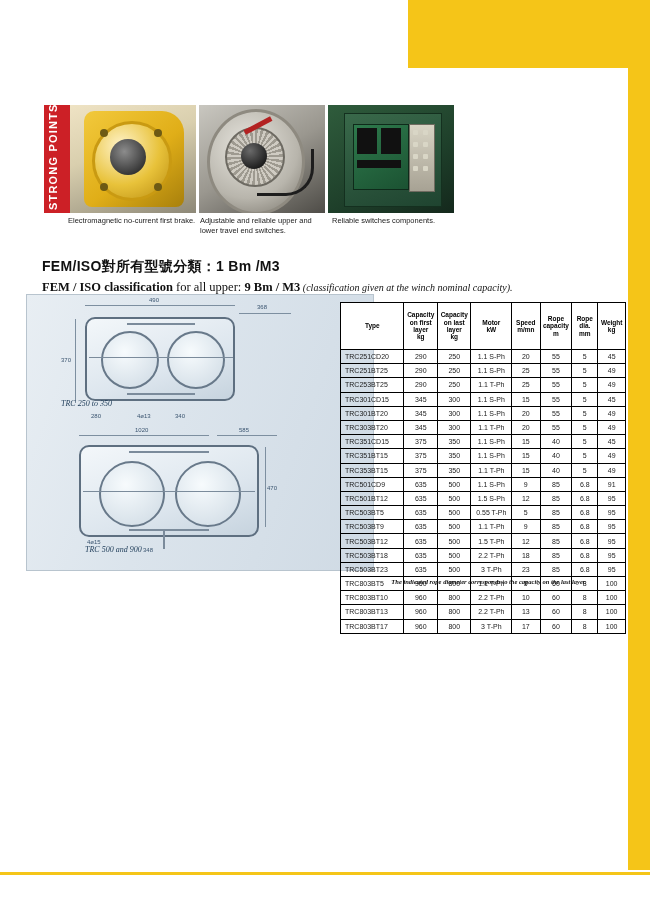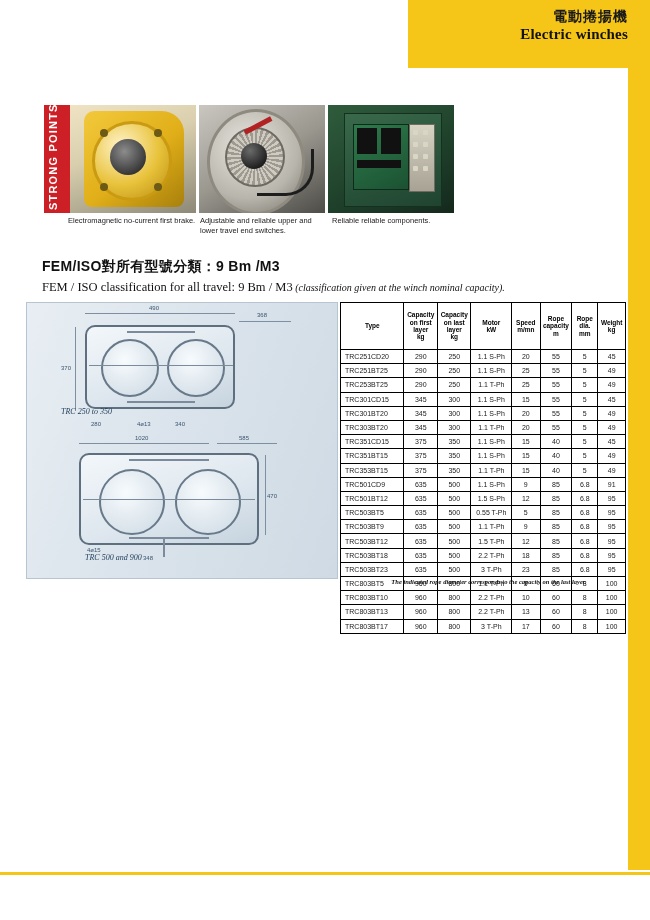--- a/index.html
+++ b/index.html
@@ -220,30 +220,31 @@
     color: #111;
     letter-spacing: 0.3px;
   }
   .h-en {
     position: absolute;
     top: 280px; left: 42px;
     font-size: 12.5px;
     color: #111;
     font-family: "Liberation Serif", serif;
   }
-  .h-en b { font-weight: normal; }
+  .h-en b { font-weight: bold; }
   .h-en i { font-size: 10px; font-style: italic; }
 
   
   .drawing {
     position: absolute;
-    top: 302px; left: 26px;
+    top: 294px; left: 26px;
     width: 310px; height: 275px;
     background: linear-gradient(110deg,#e8eef3 0%,#dbe4ec 45%,#cfdae4 100%);
     border: 1px solid #b8c4ce;
+    padding-left: 36px;
   }
   .dw-label {
     position: absolute;
     font-size: 8px;
     color: #23405c;
     font-style: italic;
     font-family: "Liberation Serif", serif;
   }
   .dw-dim {
     position: absolute;
@@ -336,24 +337,20 @@
     top: 878px; left: 0;
     width: 650px; height: 42px;
     background: #ffffff;
   }
 </style>
 </head>
 <body>
 
 <div class="header-bar">
   <div class="header-yellow"></div>
-  <div class="header-title-block">
-    <div class="header-cn">電動捲揚機</div>
-    <div class="header-en">Electric winches</div>
-  </div>
 </div>
 <div class="side-stripe"></div>
 
 <div class="strong-band">
   <div class="sp-label">
     <span>STRONG POINTS</span>
   </div>
 
   <div class="photo photo1">
     <div class="ph1-bg"></div>
@@ -390,25 +387,25 @@
       <div class="ph3-dot" style="left:78px;top:52px;"></div>
       <div class="ph3-blk" style="left:12px;top:14px;width:20px;height:26px;"></div>
       <div class="ph3-blk" style="left:36px;top:14px;width:20px;height:26px;"></div>
       <div class="ph3-blk" style="left:12px;top:46px;width:44px;height:8px;"></div>
     </div>
   </div>
 </div>
 
 <div class="photo-caption cap1">Electromagnetic no-current first brake.</div>
 <div class="photo-caption cap2">Adjustable and reliable upper and lower travel end switches.</div>
-<div class="photo-caption cap3">Reliable reliable components.</div>
-
-<div class="h-cn">FEM/ISO對所有型號分類：9 Bm /M3</div>
+<div class="photo-caption cap3">Reliable switches components.</div>
+
+<div class="h-cn">FEM/ISO對所有型號分類：1 Bm /M3</div>
 <div class="h-en">
-  <b>FEM / ISO classification</b><span> for all travel: </span><b>9 Bm / M3</b><i> (classification given at the winch nominal capacity).</i>
+  <b>FEM / ISO classification</b><span> for all upper: </span><b>9 Bm / M3</b><i> (classification given at the winch nominal capacity).</i>
 </div>
 
 <div class="drawing">
 
   <div class="winch-a">
     <div class="wbody"></div>
     <div class="wcirc" style="left:16px;top:14px;width:54px;height:54px;"></div>
     <div class="wcirc" style="left:82px;top:14px;width:54px;height:54px;"></div>
     <div class="wline" style="left:42px;top:6px;width:68px;height:2px;"></div>
     <div class="wline" style="left:42px;top:76px;width:68px;height:2px;"></div>

